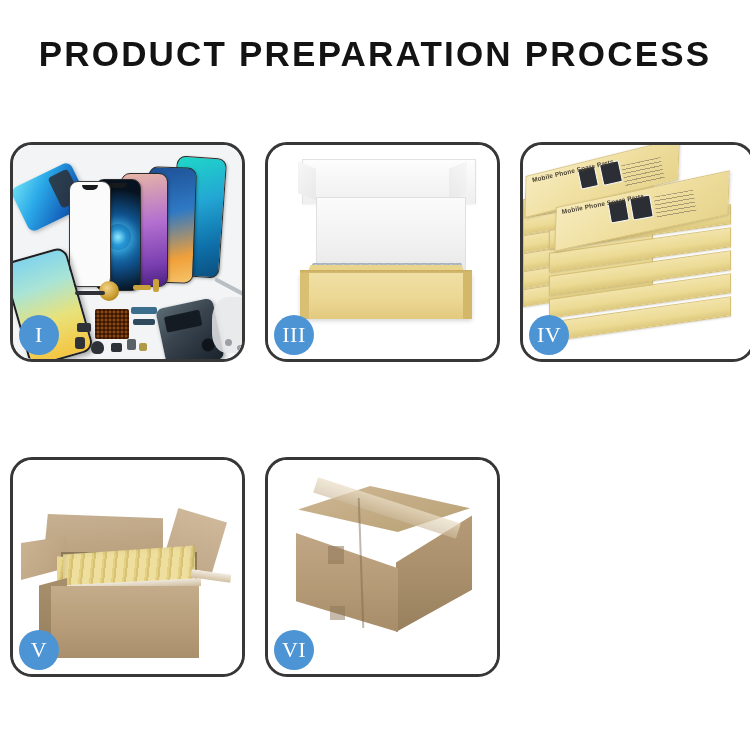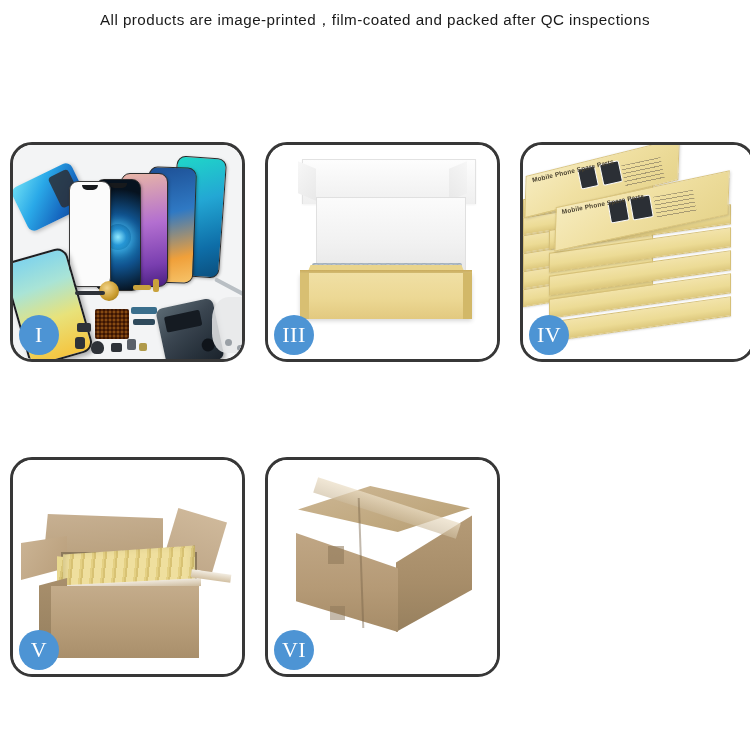--- a/index.html
+++ b/index.html
@@ -373,21 +373,21 @@
   .c6-seam {
     position: absolute; left: 92px; top: 38px; width: 2px; height: 130px;
     background: rgba(120,100,74,.45);
     transform: rotate(-2deg);
   }
 </style>
 </head>
 <body>
 
 <div class="header">
-  <p class="page-subtitle">All products are image-printed，film-coated and packed after QC inspections</p>
+  <h1 class="page-title">PRODUCT PREPARATION PROCESS</h1>
 </div>
 
 <div class="panel-grid">
 
   <div class="panel p1">
     <div class="panel-photo">
       <div class="lcd-blue"></div>
       <div class="phone-fan">
         <div class="fanphone fp5"></div>
         <div class="fanphone fp4"></div>

